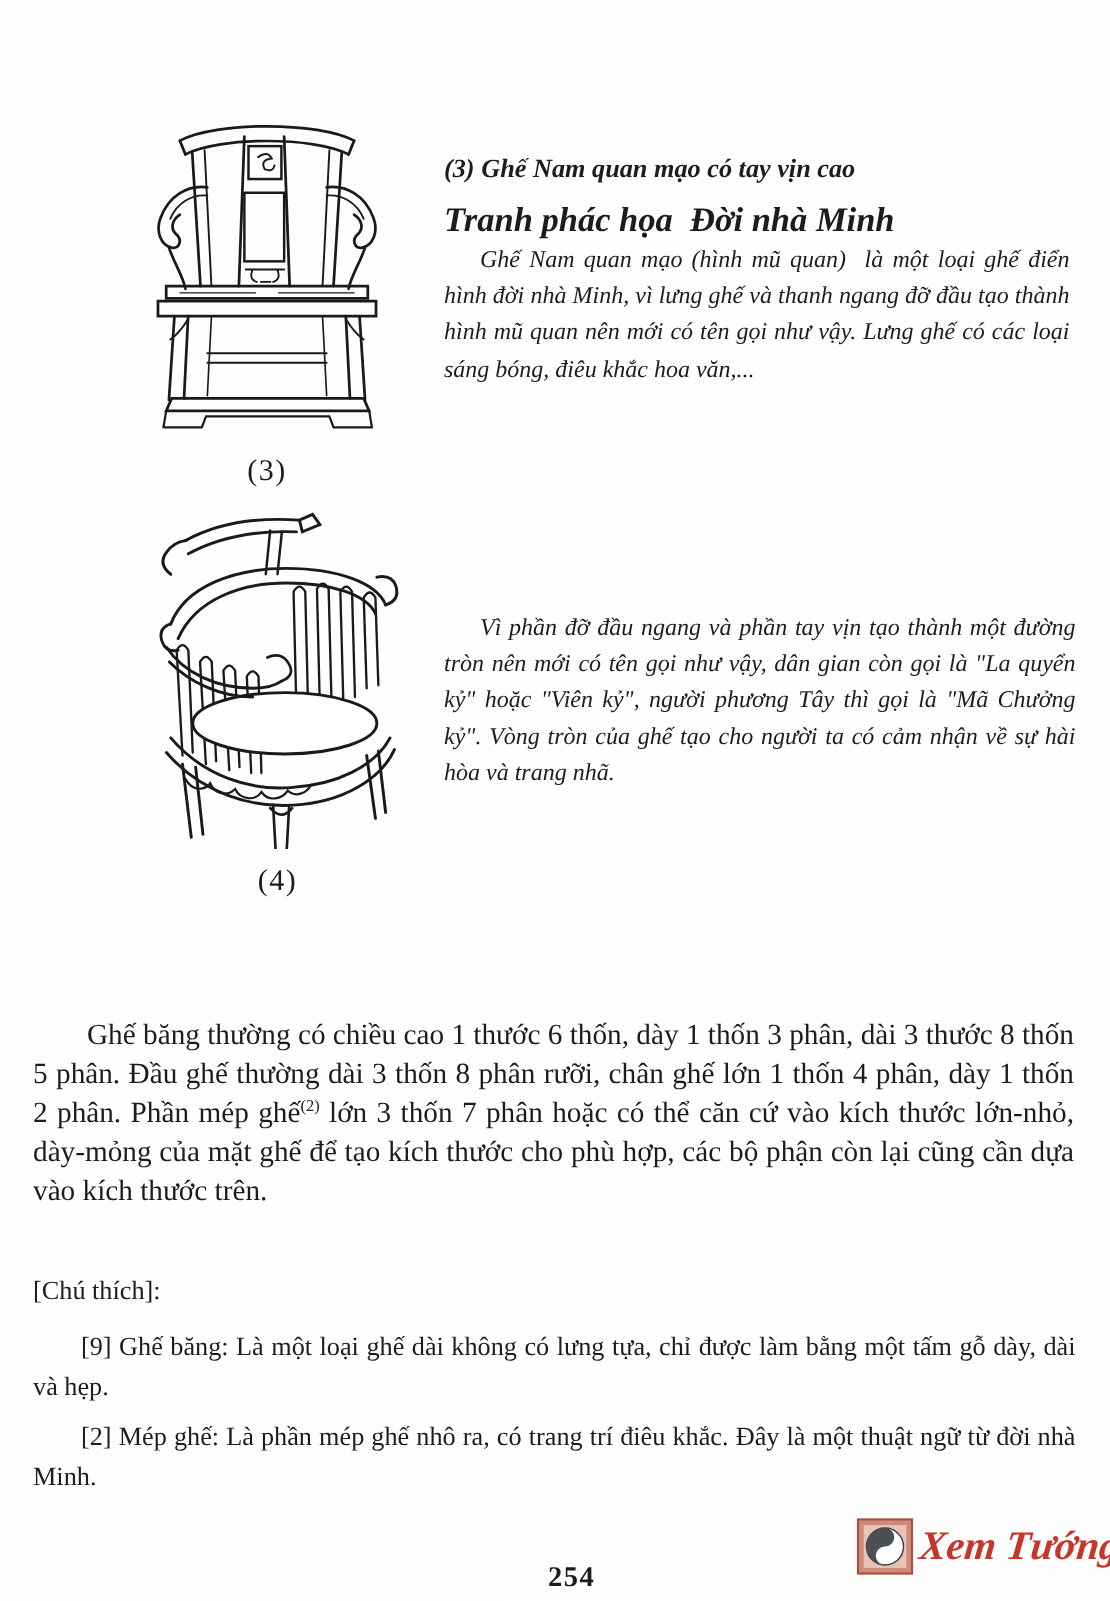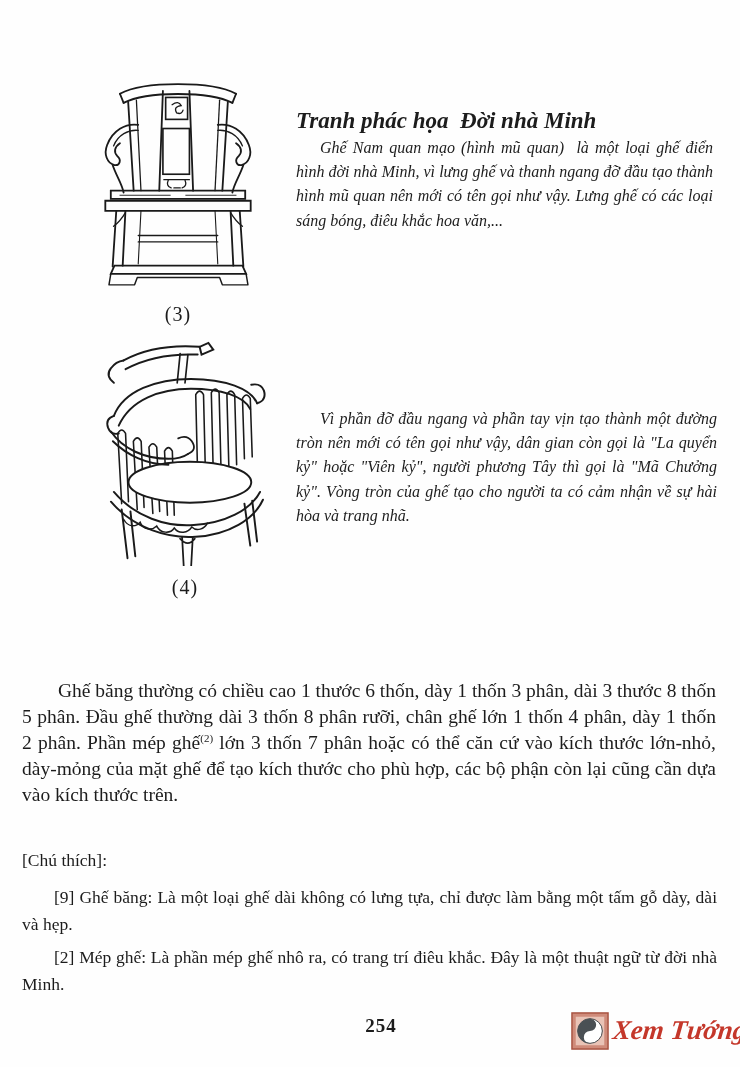--- a/index.html
+++ b/index.html
@@ -138,20 +138,21 @@
         <path d="M44,177 H131 M44,184 H131" stroke-width="1.4"></path>
 
         <path d="M18,210 L158,210 L162,219 L14,219 Z"></path>
         <path d="M14,219 L12,231 M162,219 L164,231 M12,231 H40 M136,231 H164 M40,231 L43,223 M136,231 L133,223 M43,223 H133" stroke-width="1.6"></path>
       </g>
     </svg>
   </div>
   <div class="abs fig-label" style="left:98px; top:303px; width:160px;">(3)</div>
 
   <div class="abs" style="left:296px; top:99px; width:417px;">
+    <div class="cap-title">(3) Ghế Nam quan mạo có tay vịn cao</div>
     <div class="cap-sub">Tranh phác họa&nbsp; Đời nhà Minh</div>
     <div class="cap-body">Ghế Nam quan mạo (hình mũ quan)&nbsp; là một loại ghế điển hình đời nhà Minh, vì lưng ghế và thanh ngang đỡ đầu tạo thành hình mũ quan nên mới có tên gọi như vậy. Lưng ghế có các loại sáng bóng, điêu khắc hoa văn,...</div>
   </div>
 
   <div class="abs illus" style="left:96px; top:338px; width:178px; height:228px;">
     <svg viewBox="0 0 178 234" width="178" height="228">
 
       <g fill="none" stroke="#1a1a1a" stroke-width="1.6" stroke-linecap="round">
         <path d="M100,58 q4,-7 8,0 M100,58 L102,142 M108,58 L110,140"></path>
         <path d="M116,56 q4,-7 8,0 M116,56 L118,138 M124,56 L126,136"></path>
@@ -205,21 +206,21 @@
   <div class="abs sec-body" style="left:22px; top:678px; width:694px;">
     <span>Ghế băng thường có chiều cao 1 thước 6 thốn, dày 1 thốn 3 phân, dài 3 thước 8 thốn 5 phân. Đầu ghế thường dài 3 thốn 8 phân rưỡi, chân ghế lớn 1 thốn 4 phân, dày 1 thốn 2 phân. Phần mép ghế</span><sup>(2)</sup><span> lớn 3 thốn 7 phân hoặc có thể căn cứ vào kích thước lớn-nhỏ, dày-mỏng của mặt ghế để tạo kích thước cho phù hợp, các bộ phận còn lại cũng cần dựa vào kích thước trên.</span>
   </div>
 
   <div class="abs notes-heading" style="left:22px; top:850px;">[Chú thích]:</div>
 
   <div class="abs note-item" style="left:22px; top:884px; width:695px;">[9] Ghế băng: Là một loại ghế dài không có lưng tựa, chỉ được làm bằng một tấm gỗ dày, dài và hẹp.</div>
 
   <div class="abs note-item" style="left:22px; top:944px; width:695px;">[2] Mép ghế: Là phần mép ghế nhô ra, có trang trí điêu khắc. Đây là một thuật ngữ từ đời nhà Minh.</div>
 
-  <div class="abs page-number" style="left:0; top:1015px;padding-left:22px;">254</div>
+  <div class="abs page-number" style="left:0; top:1041px;padding-left:22px;">254</div>
 
   <div class="abs watermark" style="left:571px; top:1011px;">
     <svg class="wm-icon" viewBox="0 0 40 42">
       <rect x="1" y="2" width="38" height="38" fill="#cf8b7a" stroke="#a6503f" stroke-width="1.5"></rect>
       <rect x="5" y="6" width="30" height="30" fill="#e9c3b6"></rect>
       <circle cx="20" cy="21" r="13" fill="#ffffff" stroke="#3a3f42" stroke-width="1"></circle>
       <path d="M20,8 a13,13 0 0 0 0,26 a6.5,6.5 0 0 1 0,-13 a6.5,6.5 0 0 0 0,-13 z" fill="#4a5054"></path>
       <circle cx="20" cy="14.5" r="2.2" fill="#4a5054"></circle>
       <circle cx="20" cy="27.5" r="2.2" fill="#ffffff"></circle>
     </svg>

